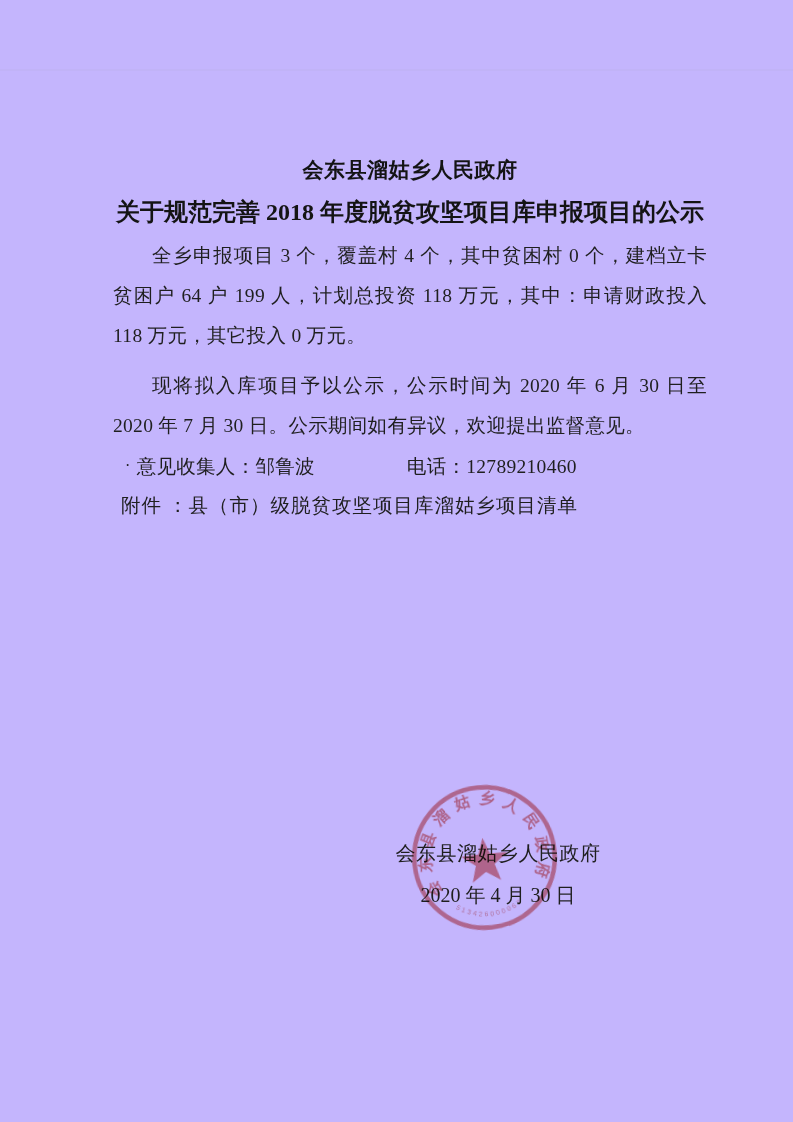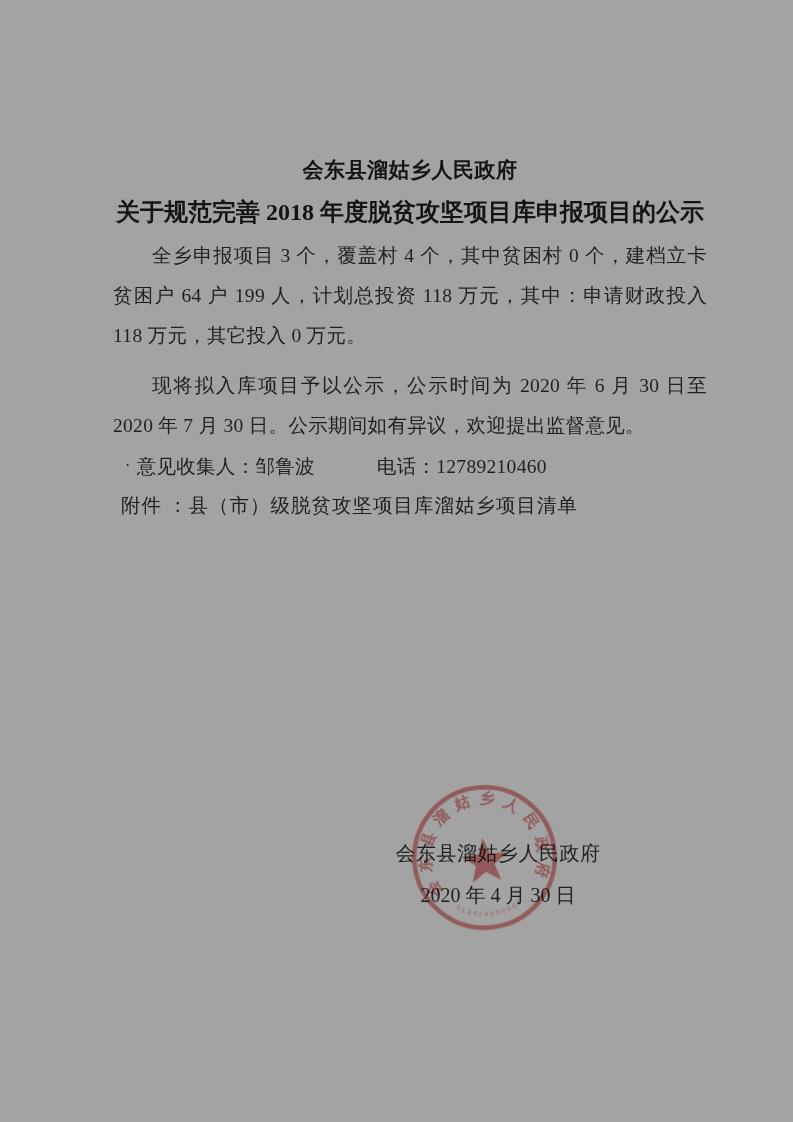--- a/index.html
+++ b/index.html
@@ -6,21 +6,21 @@
   html, body { background: #ffffff; }
   body {
     font-family: "Liberation Serif", serif;
     width: 793px; height: 1122px;
     position: relative;
     overflow: hidden;
   }
   .page {
     position: absolute; left: 0; top: 0;
     width: 793px; height: 1122px;
-    background: #a3a3a3;
+    background: #c4b5fd;
   }
   .scan-artifact {
     position: absolute; left: 0; top: 69px;
     width: 793px; height: 2px;
     background: #9a9a9a; opacity: 0.06;
   }
   .doc {
     position: absolute; left: 113px; top: 156px; width: 594px;
     color: #1f1f1f;
   }
@@ -41,21 +41,21 @@
     text-indent: 2em;
     letter-spacing: 0.3px;
   }
   .para.first { margin-top: 12px; }
   .contact-line {
     font-size: 19.5px; line-height: 40px;
     padding-left: 12px;
     letter-spacing: 0.3px;
   }
   .contact-line .bullet { font-size: 16px; vertical-align: 2px; padding-right: 6px; }
-  .contact-line .phone { margin-left: 62px; }
+  .contact-line .phone { margin-left: 92px; }
   .attachment-line {
     font-size: 19.5px; line-height: 38px;
     padding-left: 8px;
     letter-spacing: 1px;
   }
   .signature {
     position: absolute; left: 388px; top: 840px; width: 220px;
     text-align: center; color: #1f1f1f;
   }
   .signature .org { font-size: 20px; line-height: 26px; letter-spacing: 0.5px; }

